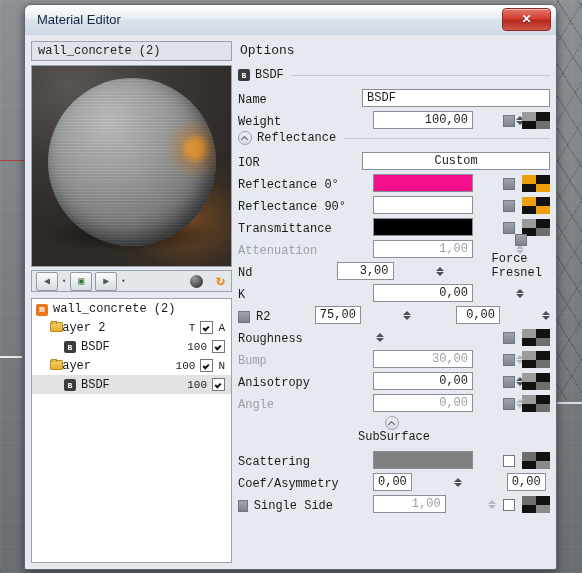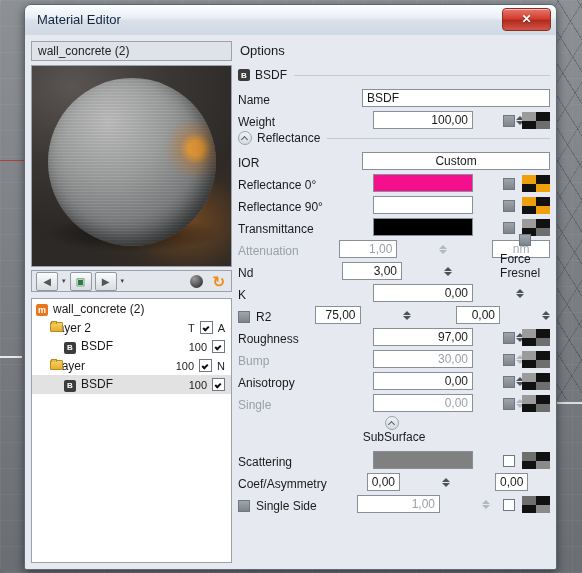--- a/index.html
+++ b/index.html
@@ -37,21 +37,21 @@
     border-bottom:1px solid #b9c4d1;border-radius:6px 6px 0 0;}
   #title-text{position:absolute;left:12px;top:7px;font-size:13px;color:#12263f;}
   #close-btn{position:absolute;right:5px;top:3px;width:47px;height:21px;
     border:1px solid #8d2a22;border-radius:4px;
     background:linear-gradient(180deg,#e8756a 0%,#d33f31 45%,#b32a1d 55%,#d1564a 100%);
     box-shadow:inset 0 1px 0 rgba(255,255,255,.5);
     color:#fff;font-size:12px;font-weight:bold;text-align:center;line-height:20px;
     text-shadow:0 1px 1px rgba(0,0,0,.5);cursor:pointer;}
 
   #body-area{position:absolute;left:0;top:30px;right:0;bottom:0;
-    background:#e6eaf0;padding:6px;box-sizing:border-box;}
+    background:#e6eaf0;padding:6px;box-sizing:border-box;font-family:Liberation Mono, monospace;}
 
   
   #left-col{position:absolute;left:6px;top:6px;width:201px;bottom:6px;}
   #mat-name{height:20px;border:1px solid #9aa3ad;background:#dfe3e9;
     font-size:12px;padding:2px 6px;box-sizing:border-box;color:#222;}
   #preview{margin-top:4px;height:200px;border:1px solid #9aa3ad;position:relative;overflow:hidden;
     background:
       radial-gradient(ellipse 70% 55% at 78% 78%, rgba(168,96,28,.55) 0%, rgba(90,56,30,.18) 45%, transparent 70%),
       radial-gradient(ellipse 90% 70% at 20% 10%, #5a5552 0%, #3a3633 55%, #2c2926 100%);}
   #sphere{position:absolute;left:16px;top:12px;width:168px;height:168px;border-radius:50%;
@@ -290,21 +290,20 @@
         </span>
       </div>
 
       <div class="row">
         <span class="lbl dis">Attenuation</span>
         <span class="fld num dis" style="width:100px;">1,00</span>
         <span class="spin dis">
             <i class="up"></i>
             <i class="dn"></i>
           </span>
-        <span class="fld ph" style="width:98px;margin-left:5px;">nm</span>
       </div>
 
       <div class="row">
         <span class="lbl">Nd</span>
         <span class="fld num" style="width:84px;">3,00</span>
         <span class="spin">
             <i class="up"></i>
             <i class="dn"></i>
           </span>
         <span class="inl" style="margin-left:8px;">
@@ -335,21 +334,20 @@
         <span class="fld num" style="width:98px;margin-left:5px;">0,00</span>
         <span class="spin">
             <i class="up"></i>
             <i class="dn"></i>
           </span>
       </div>
 
 
       <div class="row">
         <span class="lbl">Roughness</span>
-        <span class="fld num" style="width:100px;">97,00</span>
         <span class="spin">
             <i class="up"></i>
             <i class="dn"></i>
           </span>
         <span class="tail">
           <span class="cbox grey"></span>
           <span class="checker">
             <span style="background:#9b9b9b"></span>
               <span style="background:#111"></span>
             <span style="background:#111"></span>
@@ -388,21 +386,21 @@
           <span class="checker">
             <span style="background:#9b9b9b"></span>
               <span style="background:#111"></span>
             <span style="background:#111"></span>
               <span style="background:#6e6e6e"></span>
           </span>
         </span>
       </div>
 
       <div class="row">
-        <span class="lbl dis">Single</span>
+        <span class="lbl dis">Angle</span>
         <span class="fld num dis" style="width:100px;">0,00</span>
         <span class="spin dis">
             <i class="up"></i>
             <i class="dn"></i>
           </span>
         <span class="tail">
           <span class="cbox grey"></span>
           <span class="checker">
             <span style="background:#9b9b9b"></span>
               <span style="background:#111"></span>

